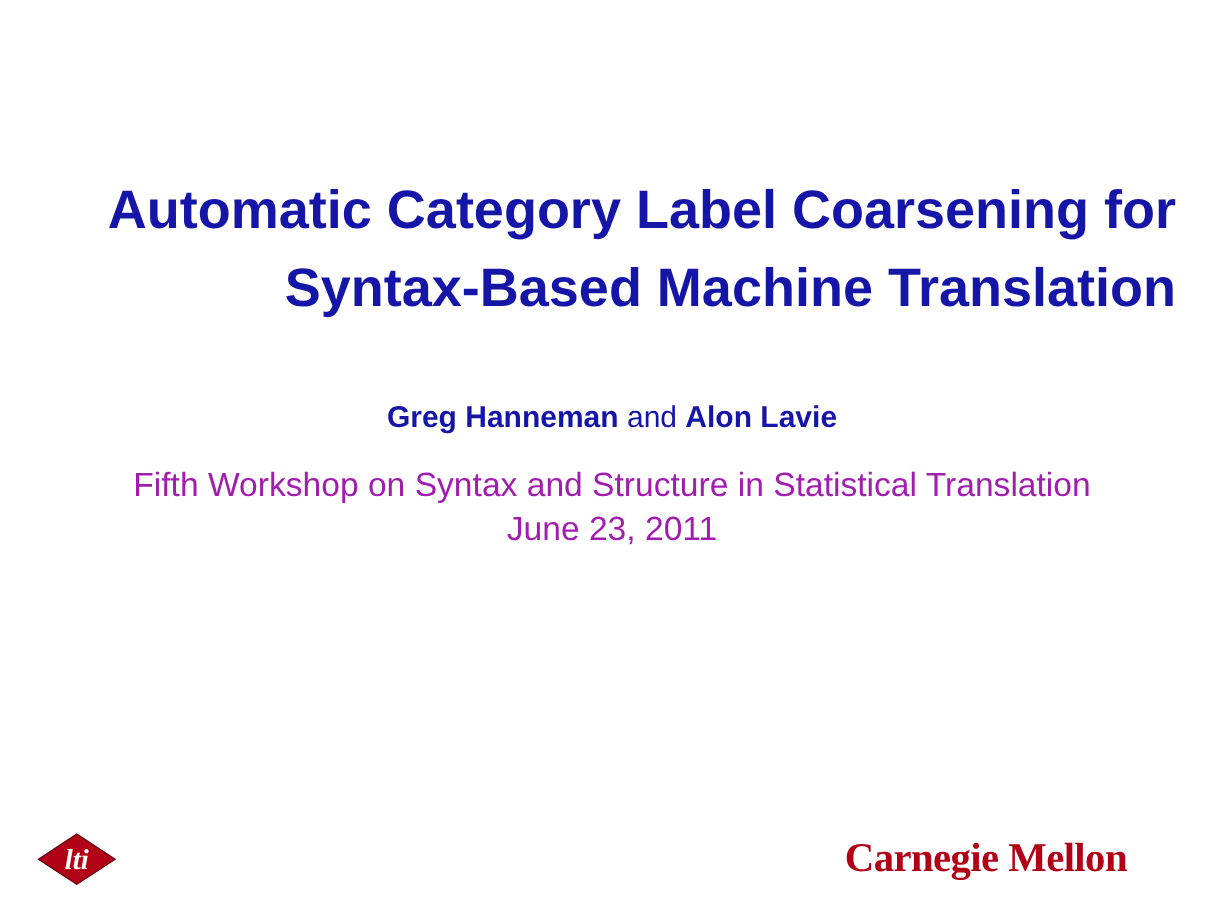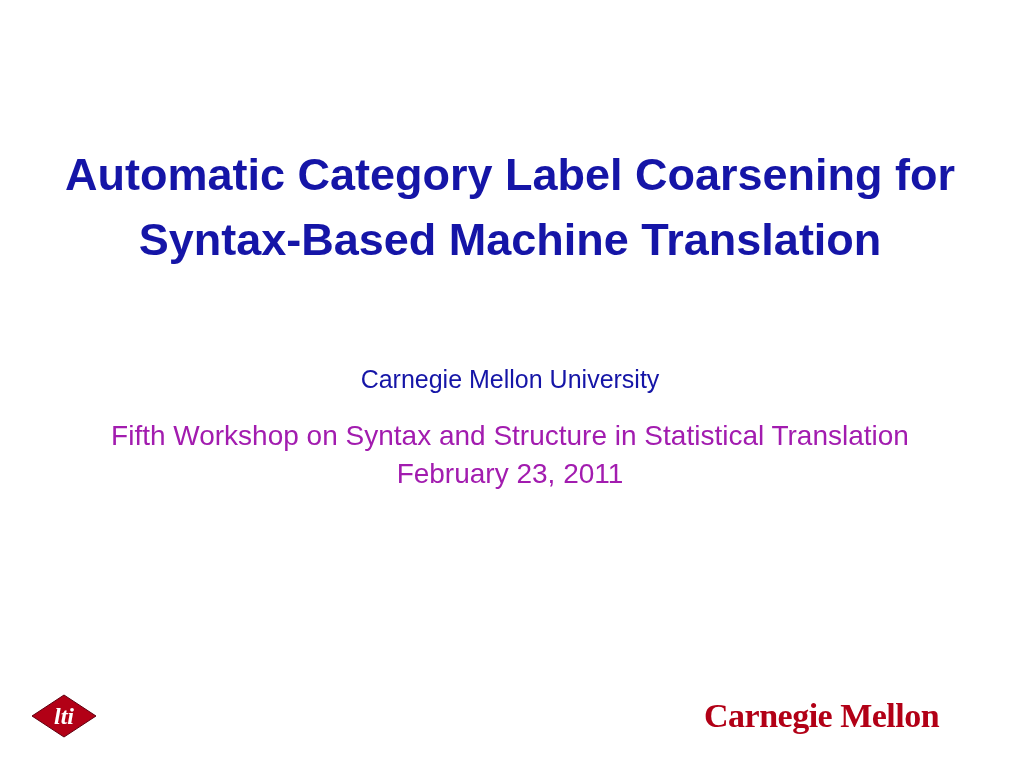--- a/index.html
+++ b/index.html
@@ -17,22 +17,23 @@
     }
     .slide-content {
       padding-top: 142px;
       text-align: center;
     }
     .title {
       color: #1515a7;
       font-size: 45px;
       font-weight: bold;
       line-height: 1.45;
-      margin-bottom: 90px;
+      margin-bottom: 61px;
       padding: 0 40px;
+      text-align: right;
     }
     .authors {
       color: #1515a7;
       font-size: 25px;
       margin-bottom: 16px;
     }
     .authors .bold {
       font-weight: bold;
     }
     .affiliation {
@@ -67,26 +68,28 @@
       color: #b20016;
       letter-spacing: -0.5px;
       line-height: 1;
     }
   </style>
 </head>
 <body>
 
 <div class="slide-content">
   <div class="title">Automatic Category Label Coarsening for Syntax-Based Machine Translation</div>
+  <div class="authors">
+    <span class="bold">Greg Hanneman</span><span> and </span><span class="bold">Alon Lavie</span>
+  </div>
   <div class="affiliation">
-    <div>Carnegie Mellon University</div>
   </div>
   <div class="event">
     <div>Fifth Workshop on Syntax and Structure in Statistical Translation</div>
-    <div>February 23, 2011</div>
+    <div>June 23, 2011</div>
   </div>
 </div>
 
 <div class="logo-left">
   <svg viewBox="0 0 92 50" width="92" height="50">
     <polygon points="14,25 46,4 78,25 46,46" fill="#b20016" stroke="#600010" stroke-width="1"></polygon>
     <text x="46" y="33" font-family="Georgia, serif" font-style="italic" font-size="24" font-weight="bold" fill="white" text-anchor="middle">lti</text>
   </svg>
 </div>
 

